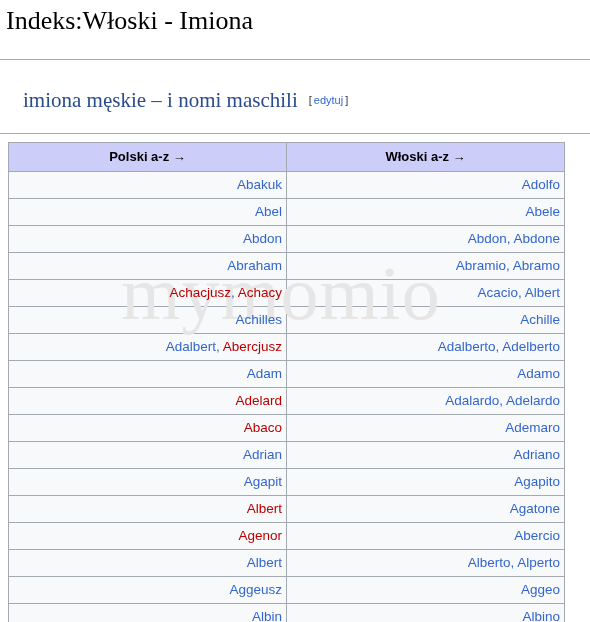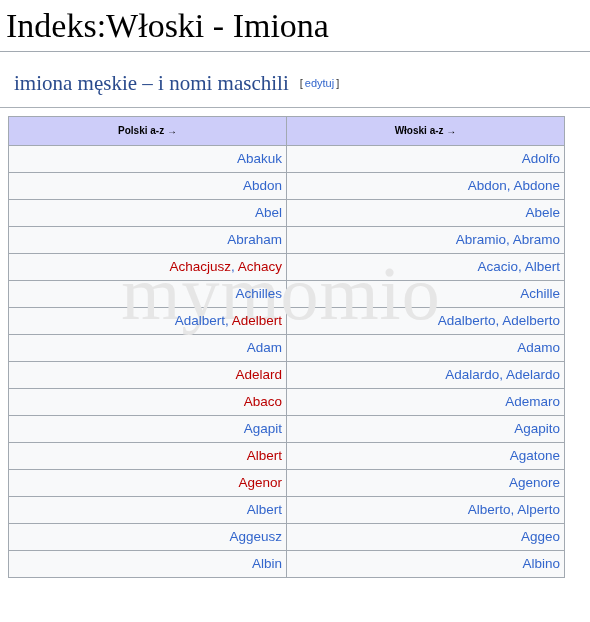--- a/index.html
+++ b/index.html
@@ -35,43 +35,43 @@
     color: #e6e6e6;
     letter-spacing: 1px;
     z-index: 5;
     pointer-events: none;
     user-select: none;
   }
 
   
   .page-title {
     font-family: "Liberation Serif", serif;
-    font-size: 34px;
+    font-size: 26px;
     font-weight: normal;
     color: #000000;
     margin: 0;
-    padding: 5px 0 3px 6px;
+    padding: 5px 0 21px 6px;
     line-height: 1.25;
   }
   .rule {
     border: none;
     border-top: 1px solid #a2a9b1;
     margin: 0 0 0 0;
     height: 0;
   }
   .rule.thin {
     border-top: 1px solid #aab0b7;
   }
 
   
   .section-heading {
     font-family: "Liberation Serif", serif;
     font-size: 21px;
     font-weight: normal;
-    margin: 8px;
+    margin: 17px;
     padding: 11px 0 3px 6px;
     line-height: 1.2;
     white-space: nowrap;
   }
   .section-heading .hlink {
     color: #2a4b8d;
     text-decoration: none;
   }
   .section-heading .dash {
     color: #2a4b8d;
@@ -99,21 +99,21 @@
     border-collapse: collapse;
     border: 1px solid #a2a9b1;
     width: 557px;
     background: #f8f9fa;
     table-layout: fixed;
   }
   table.wikitable th {
     background: #cdcdf9;
     border: 1px solid #a2a9b1;
     font-family: "Liberation Sans", sans-serif;
-    font-size: 10px;
+    font-size: 13px;
     font-weight: bold;
     color: #000000;
     text-align: center;
     padding: 5px 4px;
     height: 18px;
   }
   table.wikitable td {
     border: 1px solid #a2a9b1;
     font-family: "Liberation Sans", sans-serif;
     font-size: 13.5px;
@@ -163,66 +163,70 @@
           <th>Polski a-z →</th>
           <th>Włoski a-z →</th>
         </tr>
       </thead>
       <tbody id="table-body">
           <tr>
             <td><a href="#" class="blue">Abakuk</a></td>
             <td><a href="#" class="blue">Adolfo</a></td>
           </tr>
           <tr>
+            <td><a href="#" class="blue">Abel</a></td>
+            <td><a href="#" class="blue">Abele</a></td>
+          </tr>
+          <tr>
             <td><a href="#" class="blue">Abdon</a></td>
             <td><a href="#" class="blue">Abdon</a><span class="sep">, </span><a href="#" class="blue">Abdone</a></td>
           </tr>
           <tr>
-            <td><a href="#" class="blue">Abel</a></td>
-            <td><a href="#" class="blue">Abele</a></td>
-          </tr>
-          <tr>
             <td><a href="#" class="blue">Abraham</a></td>
             <td><a href="#" class="blue">Abramio</a><span class="sep">, </span><a href="#" class="blue">Abramo</a></td>
           </tr>
           <tr>
             <td><a href="#" class="red">Achacjusz</a><span class="sep">, </span><a href="#" class="red">Achacy</a></td>
             <td><a href="#" class="blue">Acacio</a><span class="sep">, </span><a href="#" class="blue">Albert</a></td>
           </tr>
           <tr>
             <td><a href="#" class="blue">Achilles</a></td>
             <td><a href="#" class="blue">Achille</a></td>
           </tr>
           <tr>
-            <td><a href="#" class="blue">Adalbert</a><span class="sep">, </span><a href="#" class="red">Adelbert</a></td>
+            <td><a href="#" class="blue">Adalbert</a><span class="sep">, </span><a href="#" class="red">Abercjusz</a></td>
             <td><a href="#" class="blue">Adalberto</a><span class="sep">, </span><a href="#" class="blue">Adelberto</a></td>
           </tr>
           <tr>
             <td><a href="#" class="blue">Adam</a></td>
             <td><a href="#" class="blue">Adamo</a></td>
           </tr>
           <tr>
             <td><a href="#" class="red">Adelard</a></td>
             <td><a href="#" class="blue">Adalardo</a><span class="sep">, </span><a href="#" class="blue">Adelardo</a></td>
           </tr>
           <tr>
             <td><a href="#" class="red">Abaco</a></td>
             <td><a href="#" class="blue">Ademaro</a></td>
           </tr>
           <tr>
+            <td><a href="#" class="blue">Adrian</a></td>
+            <td><a href="#" class="blue">Adriano</a></td>
+          </tr>
+          <tr>
             <td><a href="#" class="blue">Agapit</a></td>
             <td><a href="#" class="blue">Agapito</a></td>
           </tr>
           <tr>
             <td><a href="#" class="red">Albert</a></td>
             <td><a href="#" class="blue">Agatone</a></td>
           </tr>
           <tr>
             <td><a href="#" class="red">Agenor</a></td>
-            <td><a href="#" class="blue">Agenore</a></td>
+            <td><a href="#" class="blue">Abercio</a></td>
           </tr>
           <tr>
             <td><a href="#" class="blue">Albert</a></td>
             <td><a href="#" class="blue">Alberto</a><span class="sep">, </span><a href="#" class="blue">Alperto</a></td>
           </tr>
           <tr>
             <td><a href="#" class="blue">Aggeusz</a></td>
             <td><a href="#" class="blue">Aggeo</a></td>
           </tr>
           <tr>

